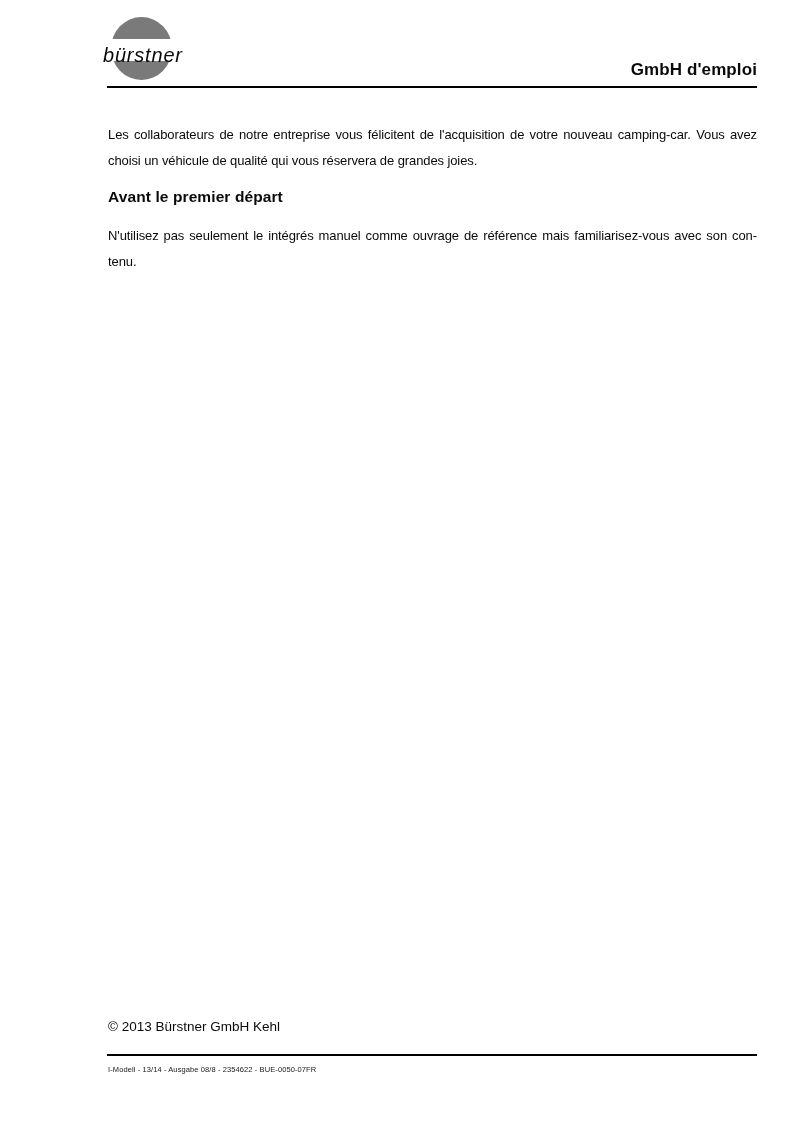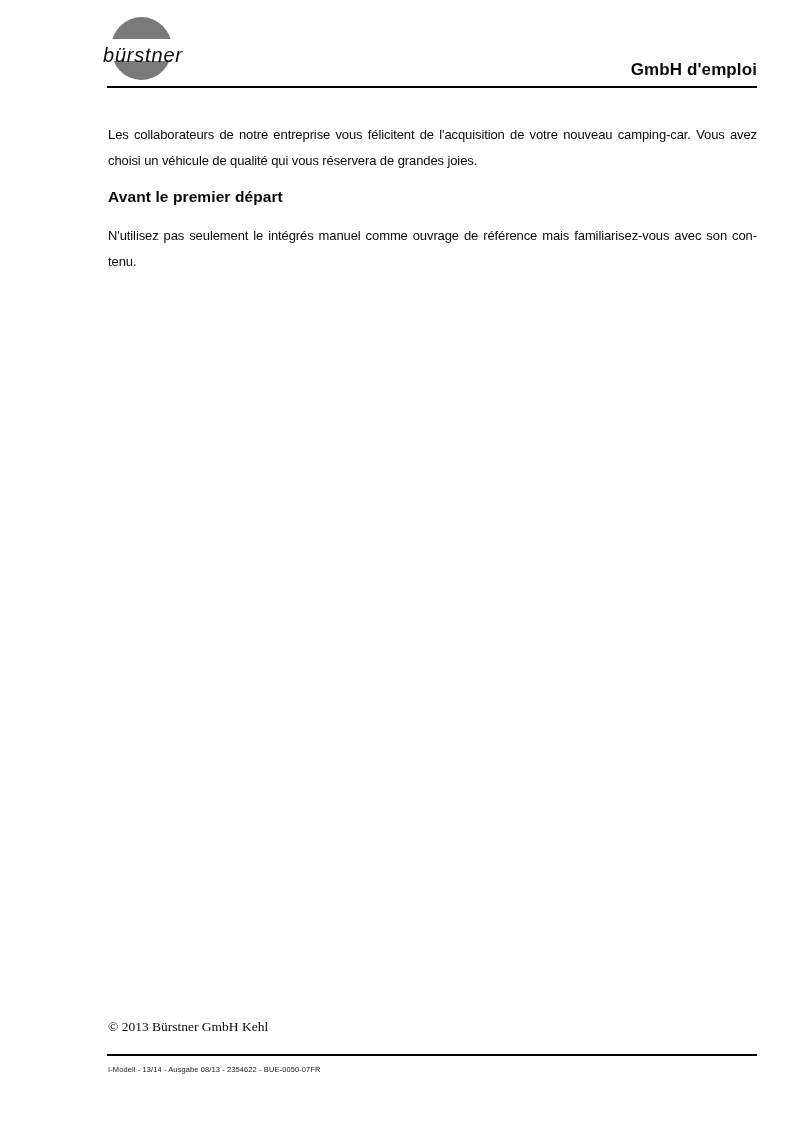--- a/index.html
+++ b/index.html
@@ -89,21 +89,20 @@
     text-align: justify;
   }
 
   
   .copyright {
     position: absolute;
     left: 108px;
     top: 1019px;
     font-size: 13.5px;
     white-space: nowrap;
-    font-family: Liberation Serif, serif;
   }
   .footer-rule { top: 1054px; }
   .doc-code {
     position: absolute;
     left: 108px;
     top: 1065px;
     font-size: 7.5px;
     letter-spacing: 0.1px;
     color: #1a1a1a;
     white-space: nowrap;
@@ -133,15 +132,15 @@
 
     <p class="body-par">N'utilisez pas seulement le intégrés manuel comme ouvrage de référence mais familiarisez-vous avec son con­tenu.</p>
 
 
   </div>
 
   <div class="copyright">© 2013 Bürstner GmbH Kehl</div>
 
   <div class="rule footer-rule" style="background: rgb(0, 0, 0);"></div>
 
-  <div class="doc-code">I-Modell - 13/14 - Ausgabe 08/13 - 2354622 - BUE-0050-07FR</div>
+  <div class="doc-code">I-Modell - 13/14 - Ausgabe 08/8 - 2354622 - BUE-0050-07FR</div>
 
 </div>
 
 </body></html>

